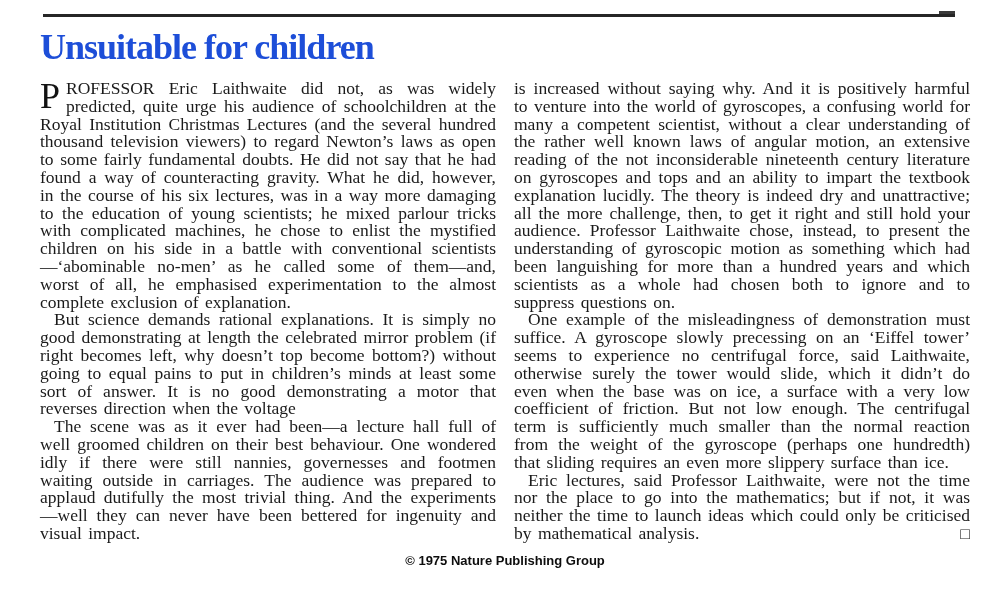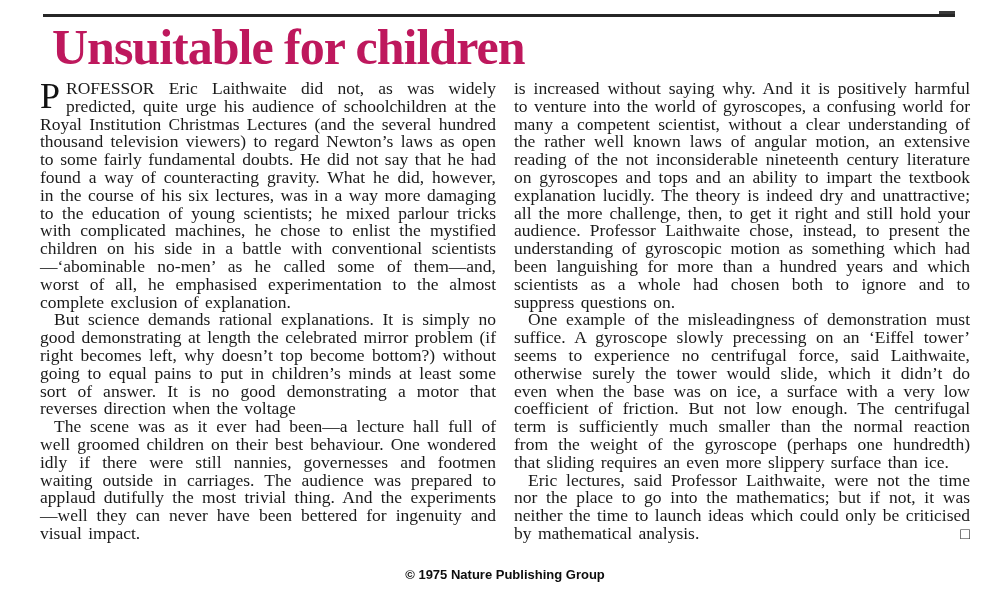--- a/index.html
+++ b/index.html
@@ -22,27 +22,27 @@
   }
   .top-rule .rule-tick {
     position: absolute;
     right: 0;
     top: -3px;
     width: 16px;
     height: 3px;
     background: #3a3a3a;
   }
   h1.title {
-    margin: 6px 0 9px 12px;
+    margin: 6px 0 9px 0;
     font-family: "Liberation Serif", serif;
     font-weight: bold;
-    font-size: 50px;
+    font-size: 36px;
     line-height: 48px;
     letter-spacing: -1px;
-    color: #be185d;
+    color: #1d4ed8;
   }
   .columns {
     display: flex;
     gap: 18px;
   }
   .col {
     flex: 1 1 0;
     min-width: 0;
   }
   .col p {
@@ -64,21 +64,21 @@
   p.last { position: relative; }
   .endmark {
     position: absolute;
     right: 0;
     bottom: 1px;
     font-size: 16px;
     line-height: 1;
     color: #1a1a1a;
   }
   .footer {
-    margin-top: 24px;
+    margin-top: 10px;
     text-align: center;
     font-family: "Liberation Sans", sans-serif;
     font-weight: bold;
     font-size: 13px;
     color: #0d0d0d;
   }
 </style>
 </head>
 <body>
 

